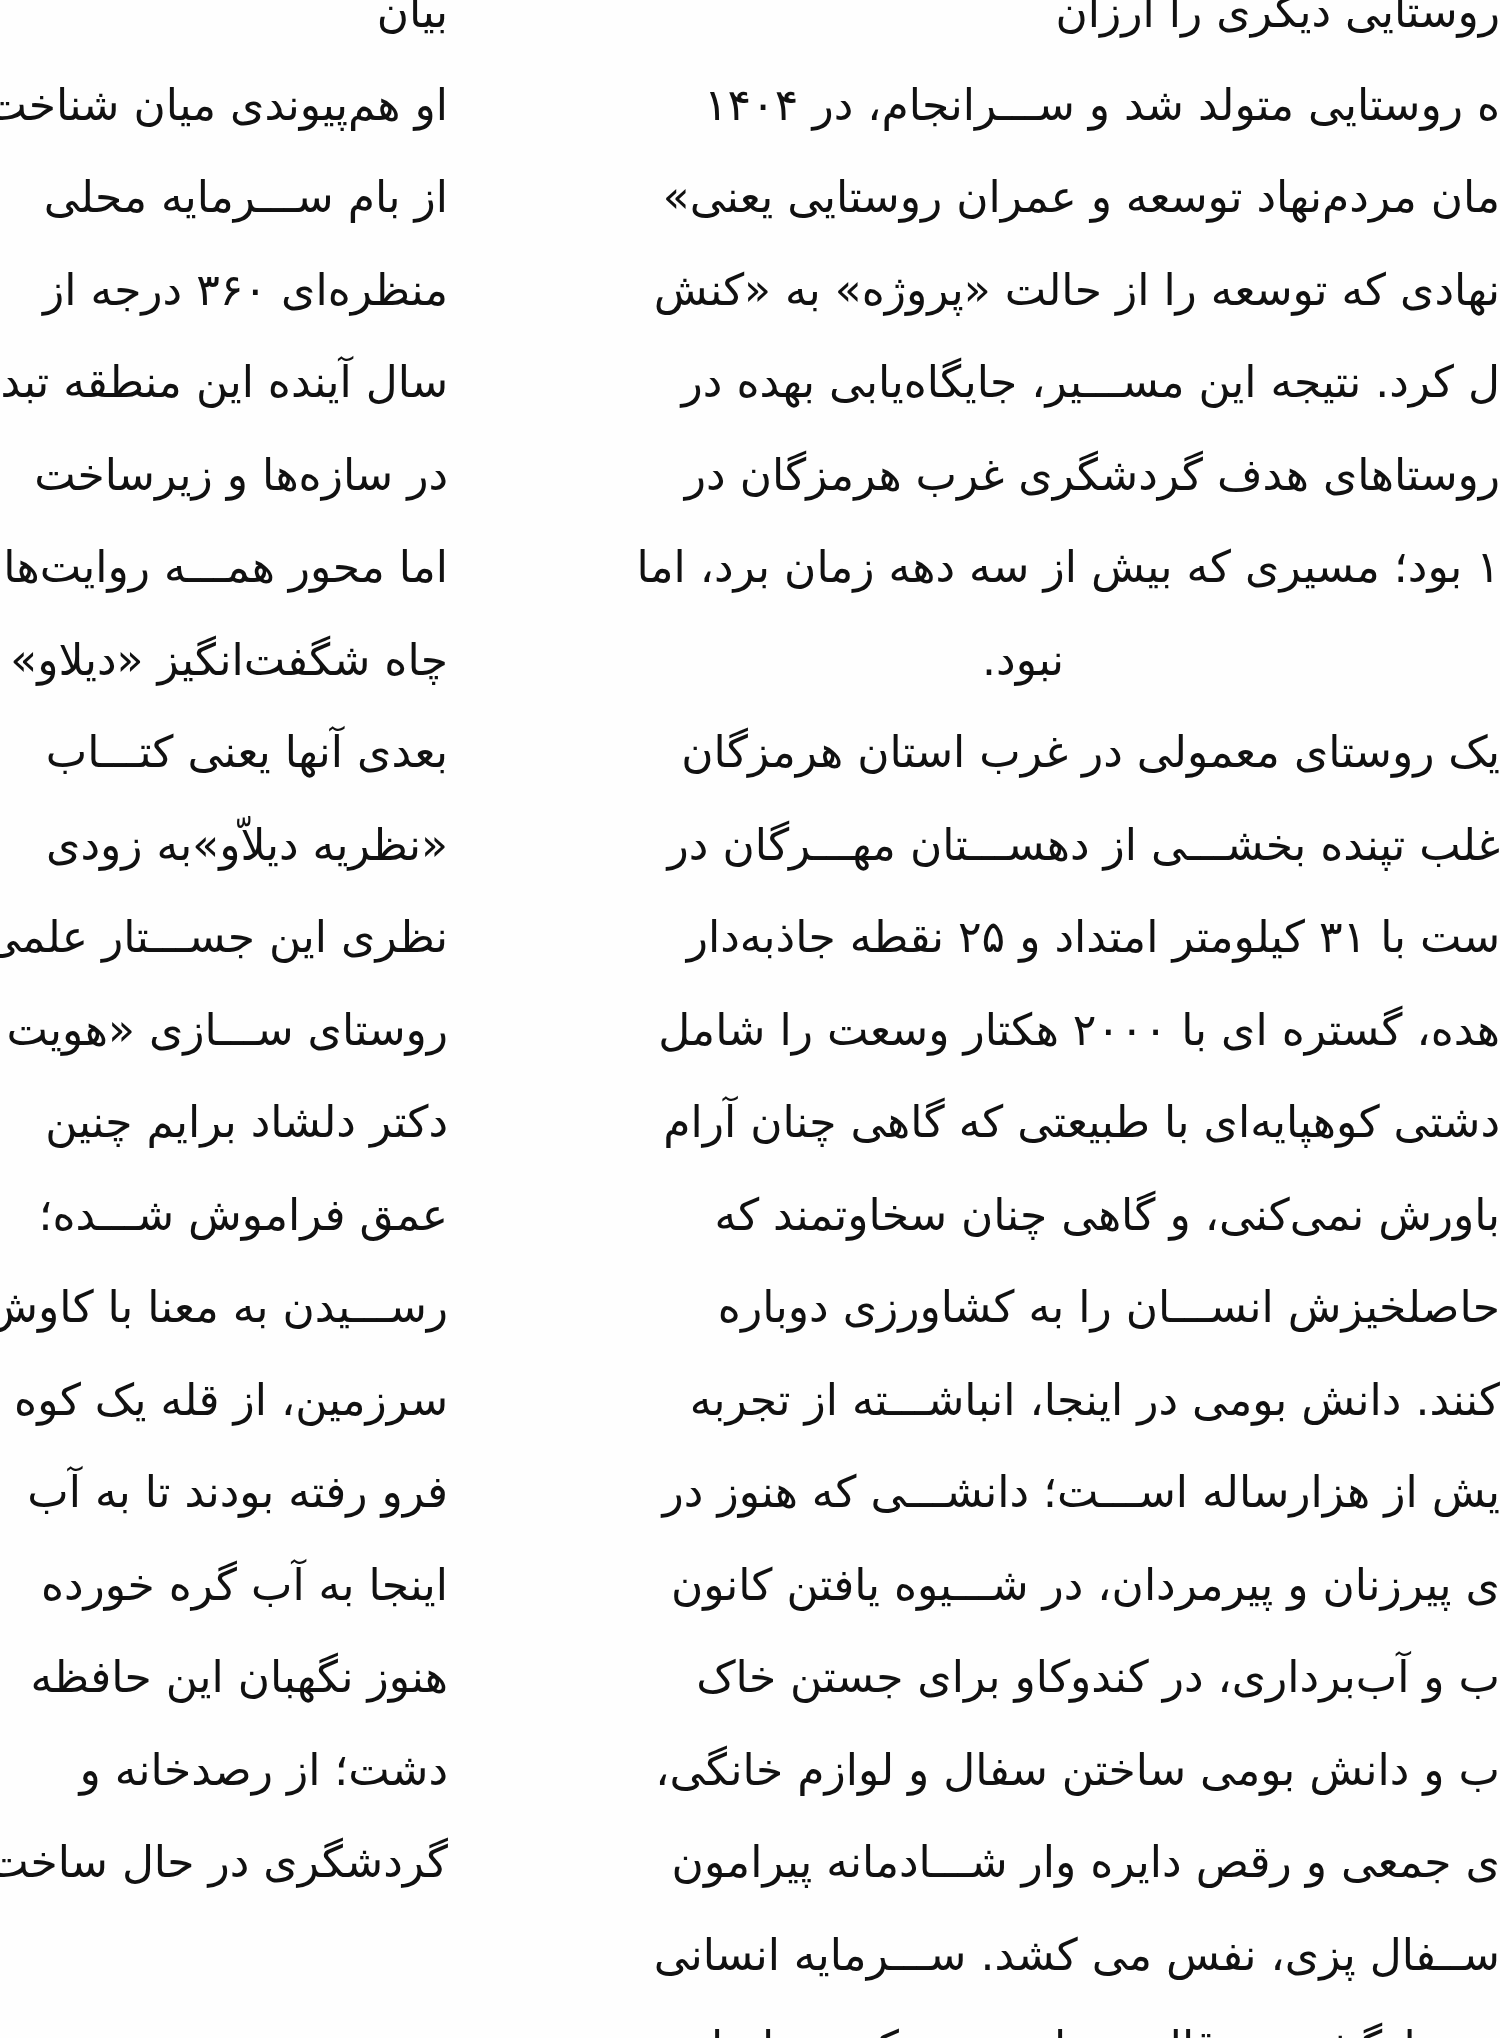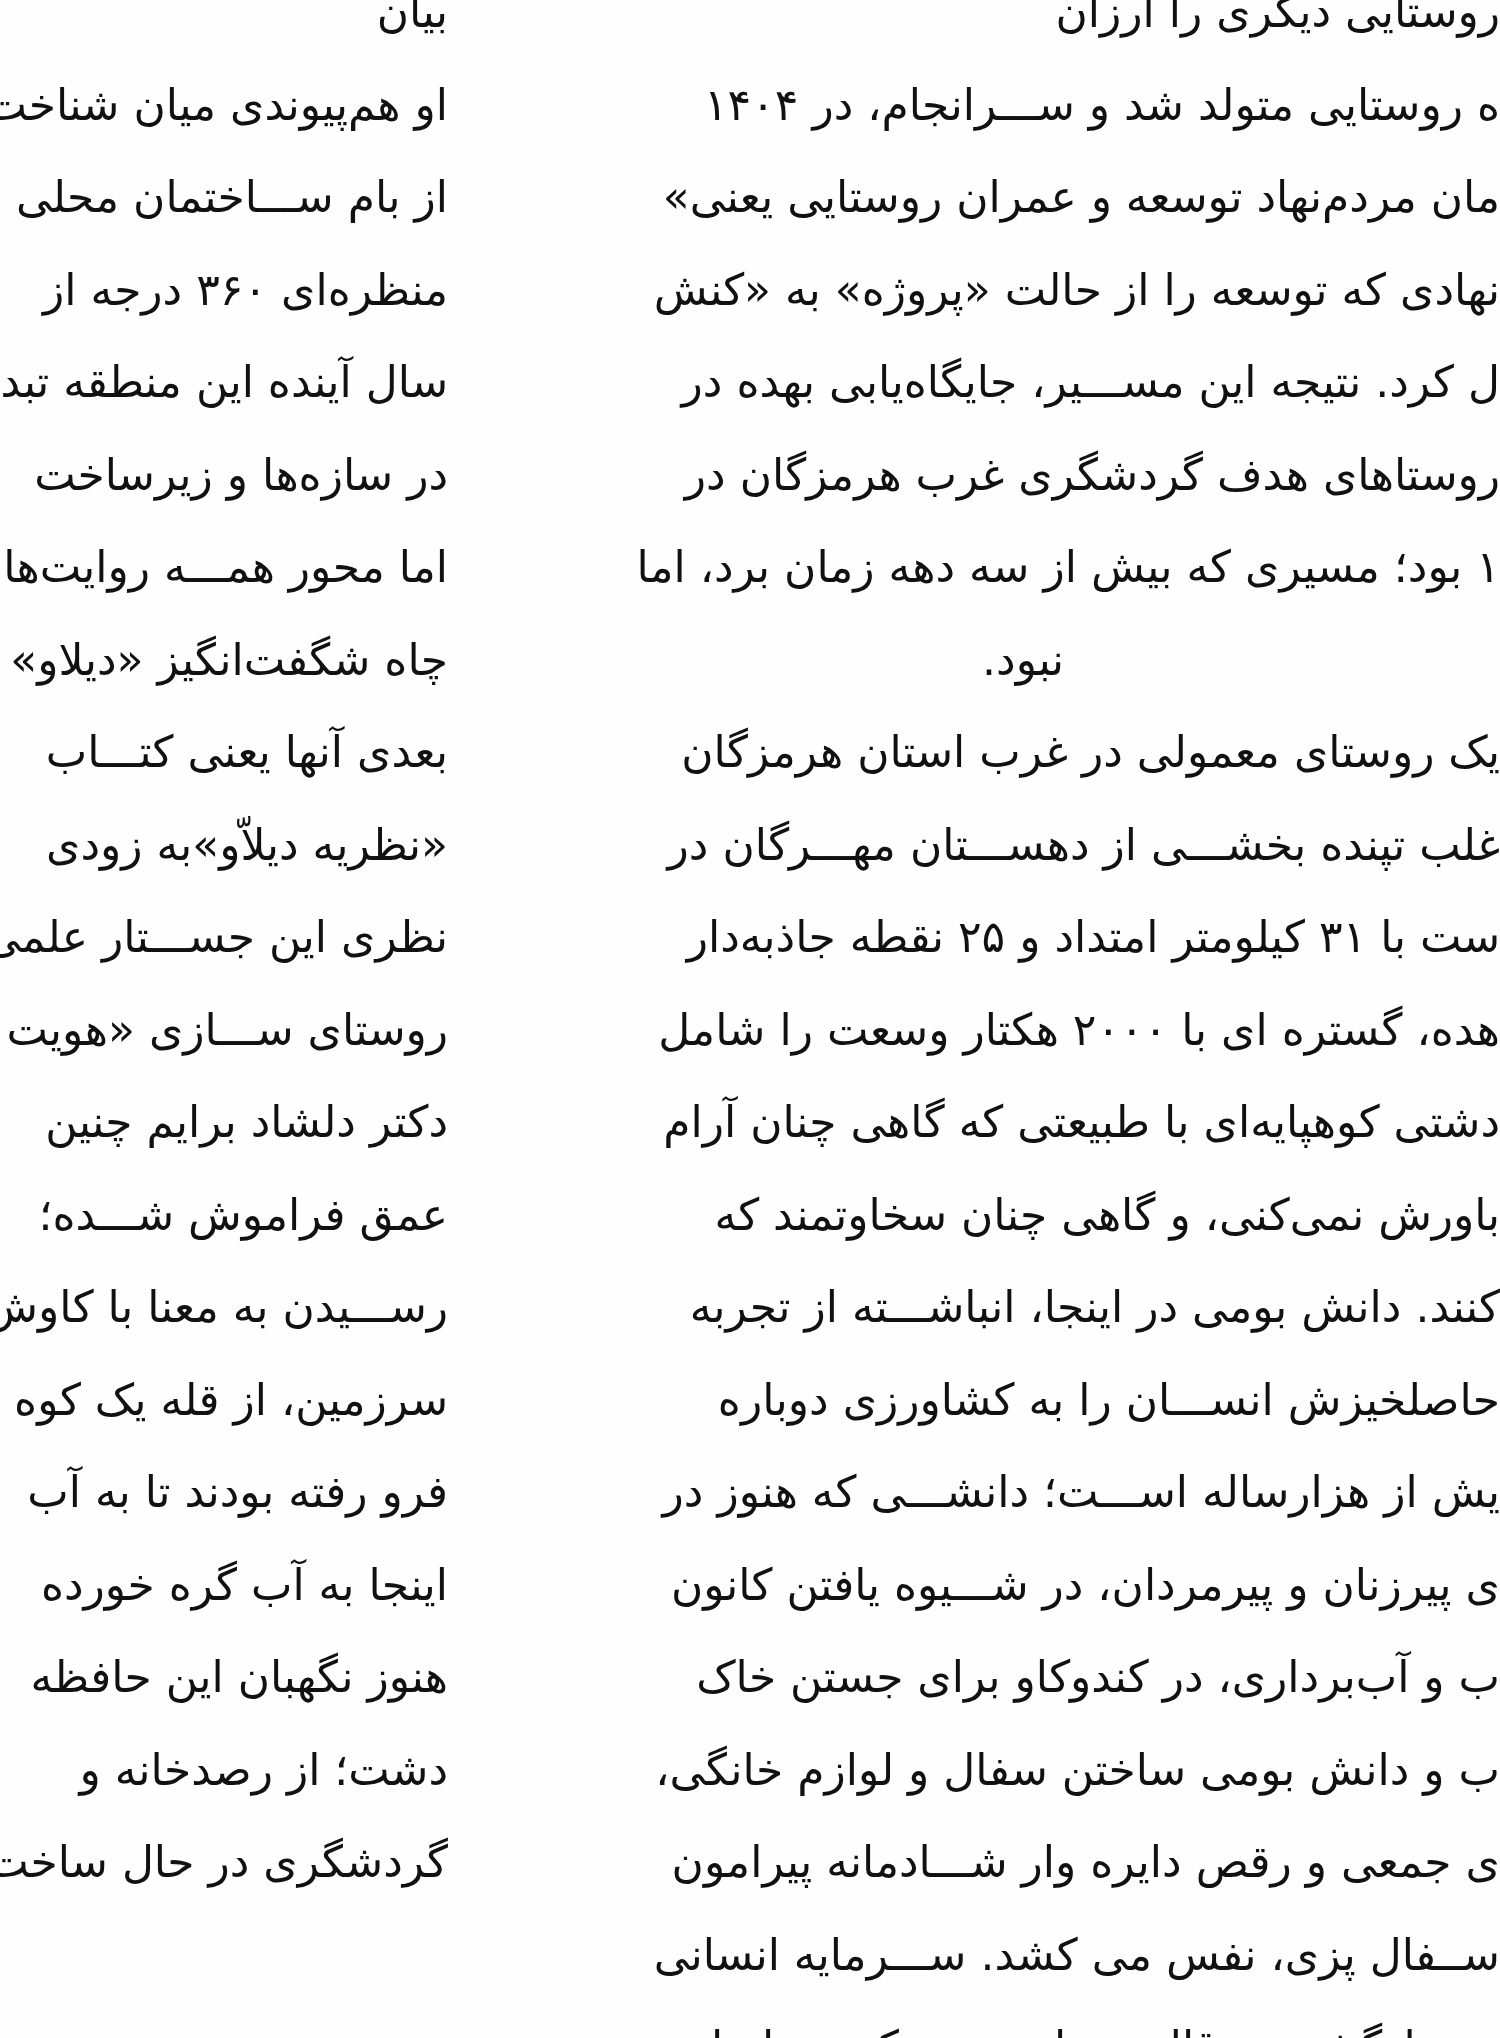--- a/index.html
+++ b/index.html
@@ -65,36 +65,36 @@
     <span class="line">ل کرد. نتیجه این مســـیر، جایگاه‌یابی بهده در</span>
     <span class="line">روستاهای هدف گردشگری غرب هرمزگان در</span>
     <span class="line">۱ بود؛ مسیری که بیش از سه دهه زمان برد، اما</span>
     <span class="line short">نبود.</span>
     <span class="line">یک روستای معمولی در غرب استان هرمزگان</span>
     <span class="line">غلب تپنده بخشـــی از دهســـتان مهـــرگان در</span>
     <span class="line">ست با ۳۱ کیلومتر امتداد و ۲۵ نقطه جاذبه‌دار</span>
     <span class="line">هده، گستره ای با ۲۰۰۰ هکتار وسعت را شامل</span>
     <span class="line">دشتی کوهپایه‌ای با طبیعتی که گاهی چنان آرام</span>
     <span class="line">باورش نمی‌کنی، و گاهی چنان سخاوتمند که</span>
+    <span class="line">حاصلخیزش انســـان را به کشاورزی دوباره</span>
     <span class="line">کنند. دانش بومی در اینجا، انباشـــته از تجربه</span>
-    <span class="line">حاصلخیزش انســـان را به کشاورزی دوباره</span>
     <span class="line">یش از هزارساله اســـت؛ دانشـــی که هنوز در</span>
     <span class="line">ی پیرزنان و پیرمردان، در شـــیوه یافتن کانون</span>
     <span class="line">ب و آب‌برداری، در کندوکاو برای جستن خاک</span>
     <span class="line">ب و دانش بومی ساختن سفال و لوازم خانگی،</span>
     <span class="line">ی جمعی و رقص دایره وار شـــادمانه پیرامون</span>
     <span class="line">ســفال پزی، نفس می کشد. ســـرمایه انسانی</span>
     <span class="line">ده، بازگشته در قالب مهاجرت معکوس یا مانده</span>
 
   </div>
 
   <div class="column column-left">
     <span class="line">بیان</span>
     <span class="line">او هم‌پیوندی میان شناخت</span>
-    <span class="line">از بام ســـاختمان محلی</span>
+    <span class="line">از بام ســـرمایه محلی</span>
     <span class="line">منظره‌ای ۳۶۰ درجه از</span>
     <span class="line">سال آینده این منطقه تبدیل</span>
     <span class="line">در سازه‌ها و زیرساخت</span>
     <span class="line">اما محور همـــه روایت‌ها</span>
     <span class="line">چاه شگفت‌انگیز «دیلاو»</span>
     <span class="line">بعدی آنها یعنی کتـــاب</span>
     <span class="line">«نظریه دیلاّو»به زودی</span>
     <span class="line">نظری این جســـتار علمی</span>
     <span class="line">روستای ســـازی «هویت</span>
     <span class="line">دکتر دلشاد برایم چنین</span>

